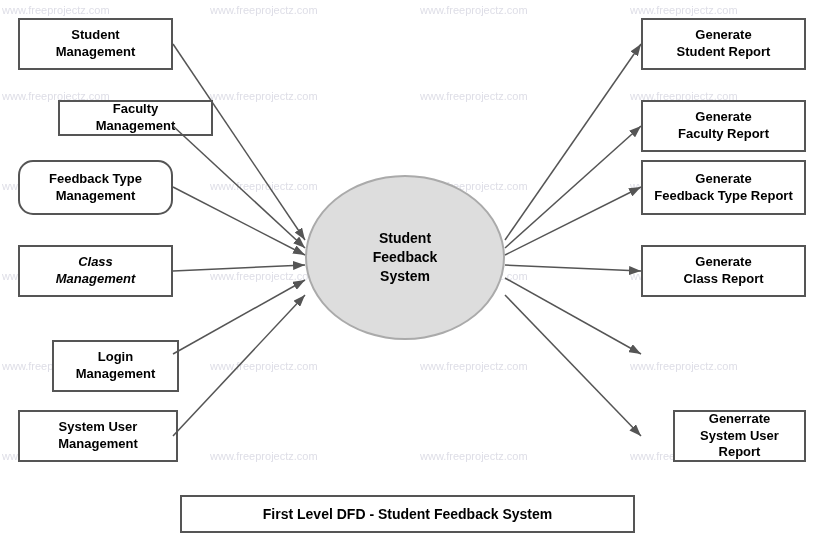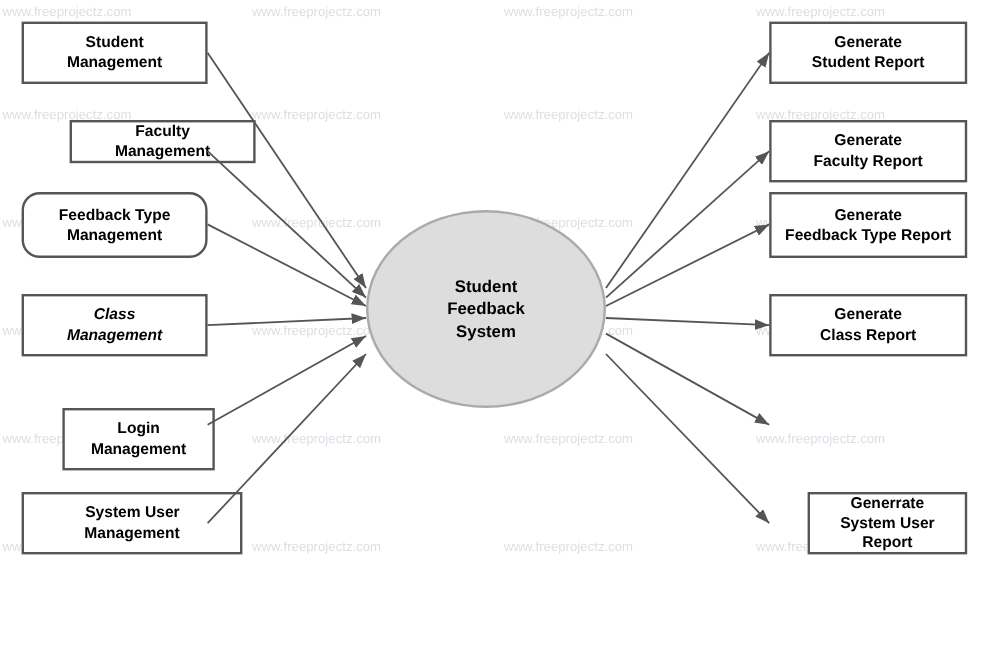--- a/index.html
+++ b/index.html
@@ -127,21 +127,21 @@
   </div>
 
   <div class="entity-box" style="left:18px;top:245px;width:155px;height:52px;font-style:italic;">
     Class<br>Management
   </div>
 
   <div class="entity-box" style="left:18px;top:340px;width:127px;height:52px;margin-left:34px;">
     Login<br>Management
   </div>
 
-  <div class="entity-box" style="left:18px;top:410px;width:184px;height:52px;text-align:right;">
+  <div class="entity-box" style="left:18px;top:410px;width:160px;height:52px;">
     System User<br>Management
   </div>
 
   <div class="entity-box" style="right:14px;top:18px;width:165px;height:52px;">
     Generate<br>Student Report
   </div>
 
   <div class="entity-box" style="right:14px;top:100px;width:165px;height:52px;">
     Generate<br>Faculty Report
   </div>
@@ -156,20 +156,21 @@
 
 
   <div class="entity-box" style="right:14px;top:410px;width:133px;height:52px;">
     Generrate<br>System User Report
   </div>
 
   <div class="center-ellipse" style="left:305px;top:175px;width:200px;height:165px;">
     Student<br>Feedback<br>System
   </div>
 
+  <div class="footer-box" style="left:180px;bottom:8px;width:455px;height:38px;">First Level DFD - Student Feedback System</div>
 
   <svg class="arrows">
     <defs>
       <marker id="arrowhead" markerWidth="8" markerHeight="6" refX="8" refY="3" orient="auto">
         <polygon points="0 0, 8 3, 0 6" fill="#555"></polygon>
       </marker>
     </defs>
 
     <line x1="173" y1="44" x2="305" y2="240" stroke="#555" stroke-width="1.5" marker-end="url(#arrowhead)"></line>
 

